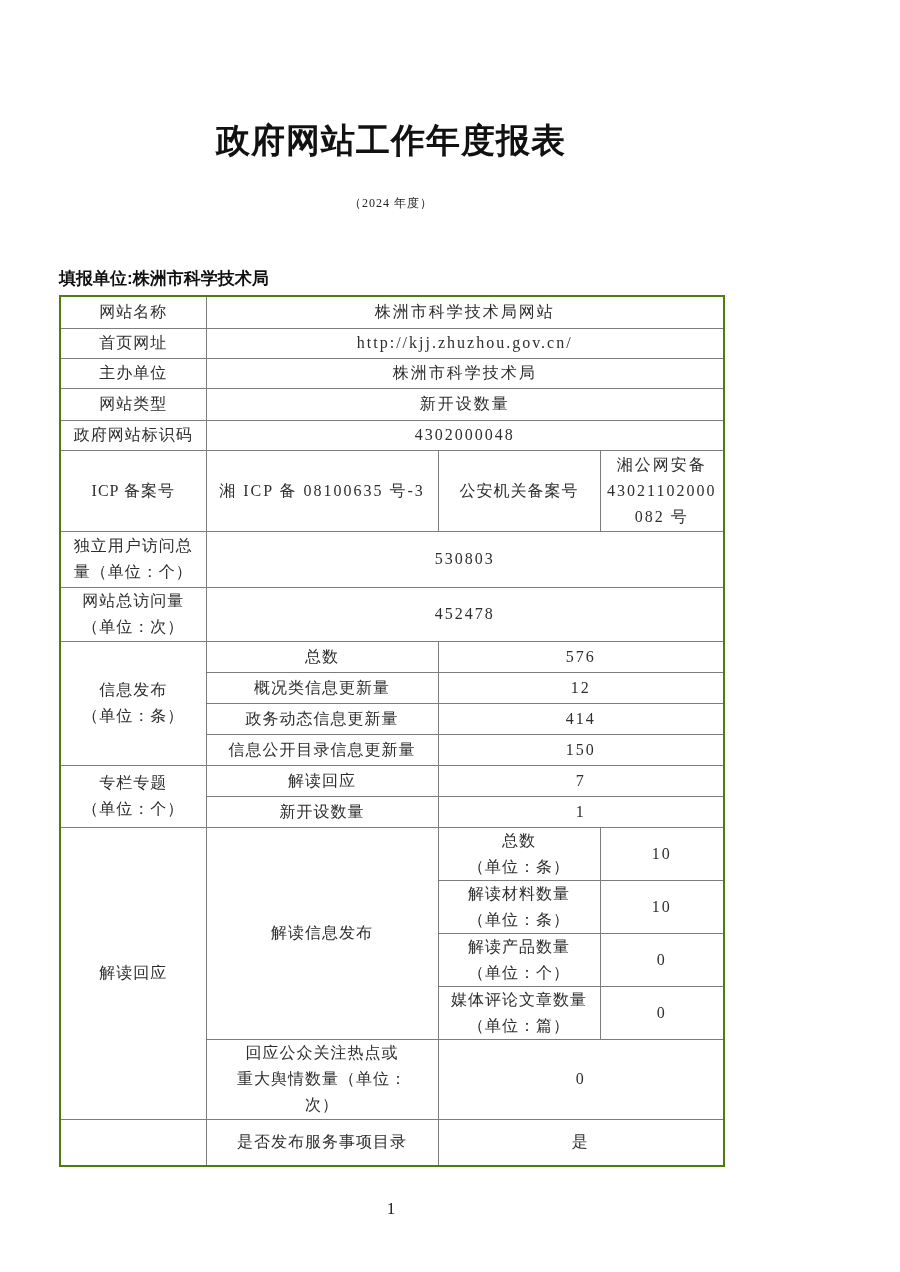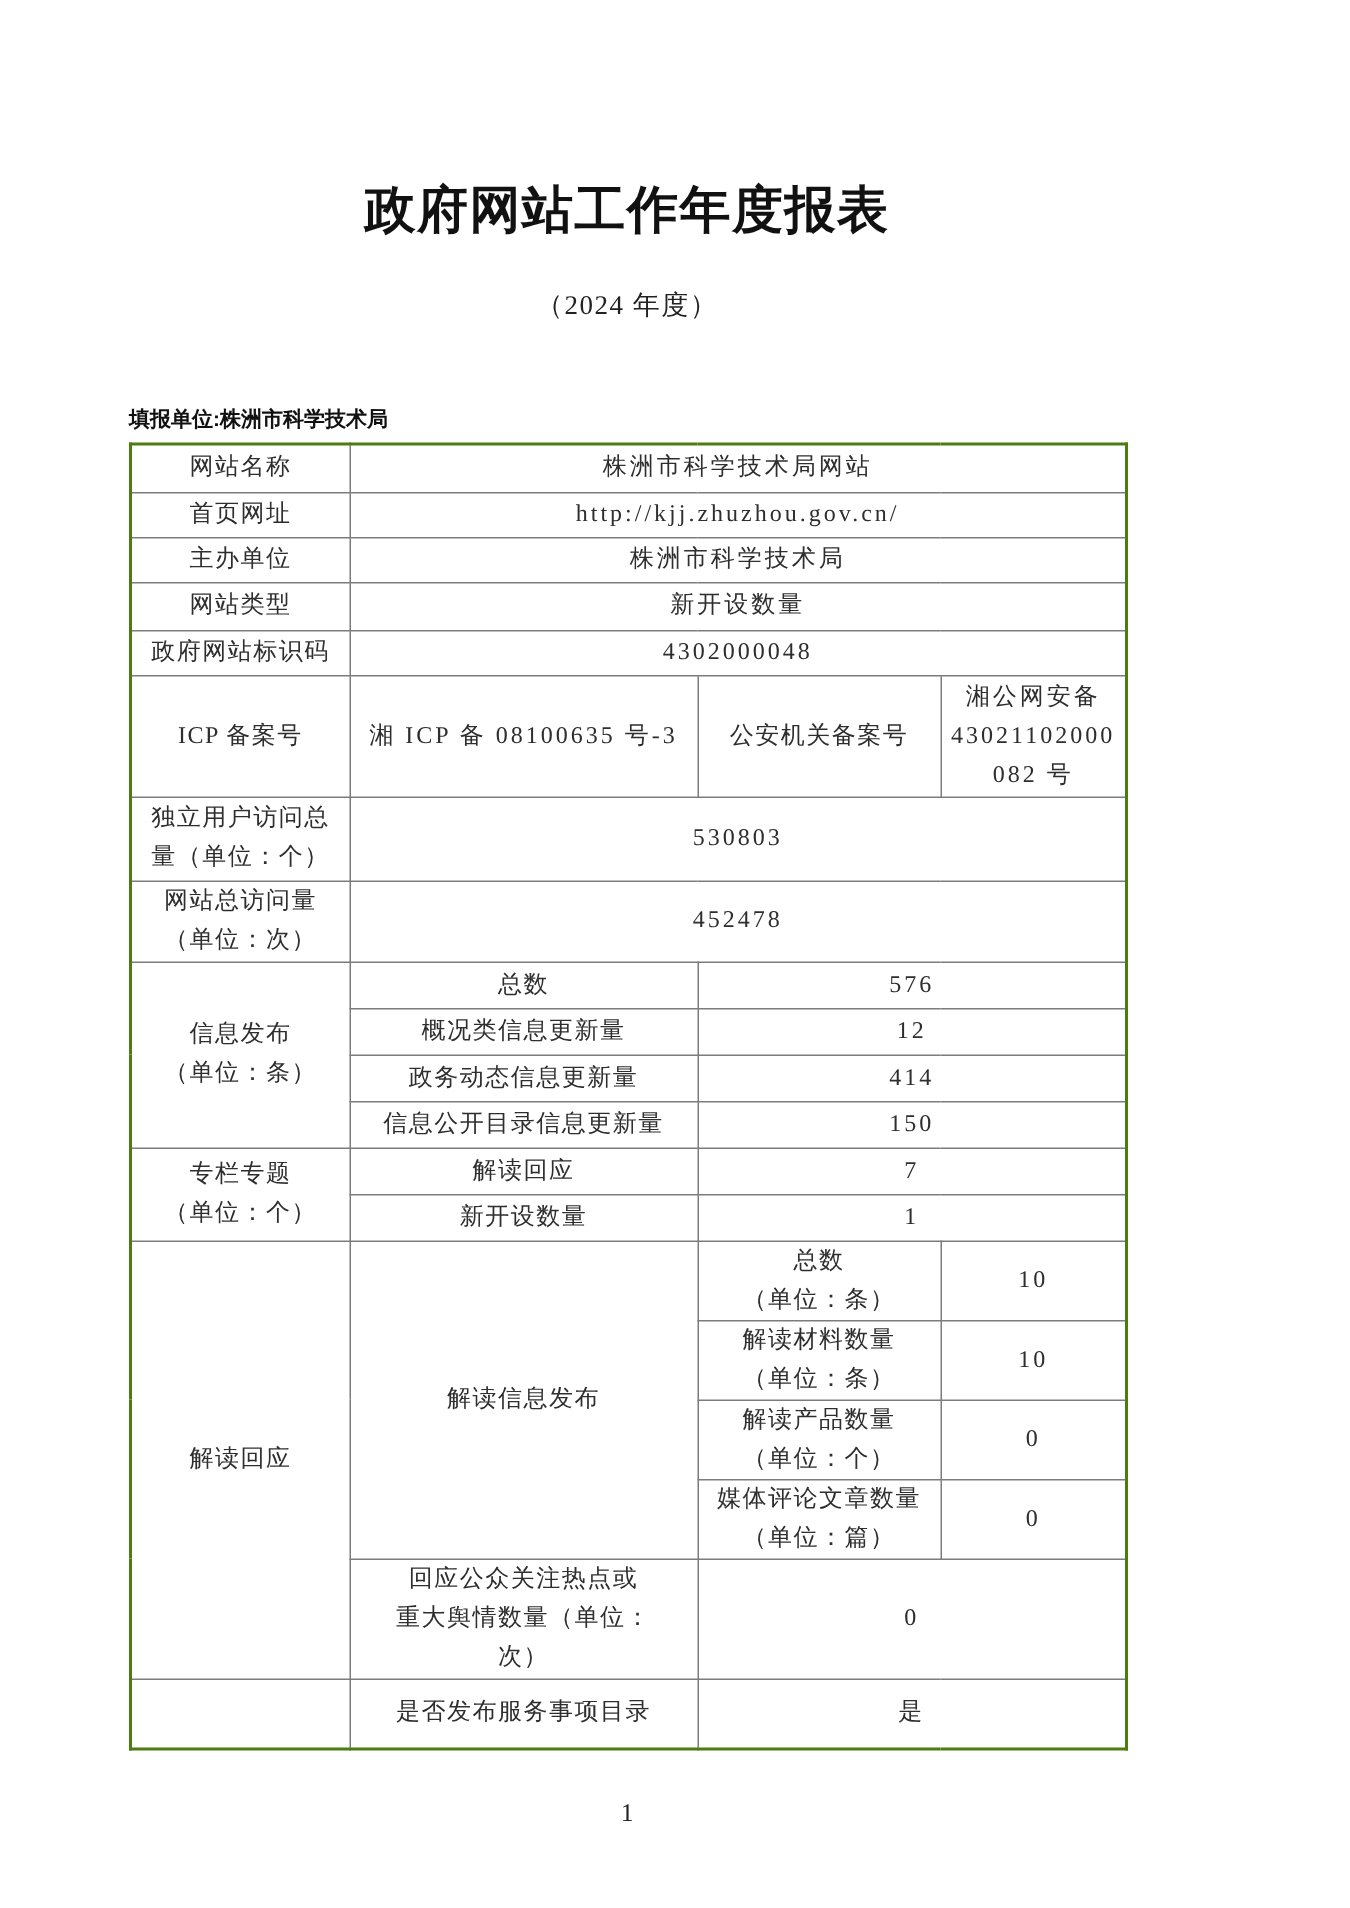--- a/index.html
+++ b/index.html
@@ -12,47 +12,47 @@
     color: #2e2e2e;
   }
   .page {
     position: relative;
     width: 900px;
     height: 1272px;
     background: #ffffff;
     overflow: hidden;
   }
   .content {
-    margin-left: 86px;
+    margin-left: 59px;
     width: 664px;
   }
   .doc-title {
     margin: 0;
     padding-top: 120px;
     text-align: center;
     font-family: "Liberation Sans", "DejaVu Sans", sans-serif;
     font-size: 34px;
     line-height: 40px;
     font-weight: 700;
     color: #111111;
     letter-spacing: 1px;
   }
   .doc-subtitle {
     margin-top: 32px;
     text-align: center;
-    font-size: 18px;
+    font-size: 12px;
     line-height: 22px;
     color: #222222;
     letter-spacing: 1px;
   }
   .reporting-unit {
     margin-top: 54px;
     margin-bottom: 5px;
     font-family: "Liberation Sans", "DejaVu Sans", sans-serif;
-    font-size: 14px;
+    font-size: 17px;
     line-height: 22px;
     font-weight: 700;
     color: #111111;
     text-align: left;
   }
   table.report {
     border-collapse: collapse;
     table-layout: fixed;
     width: 664px;
     border: 2px solid #4d7c0f;

